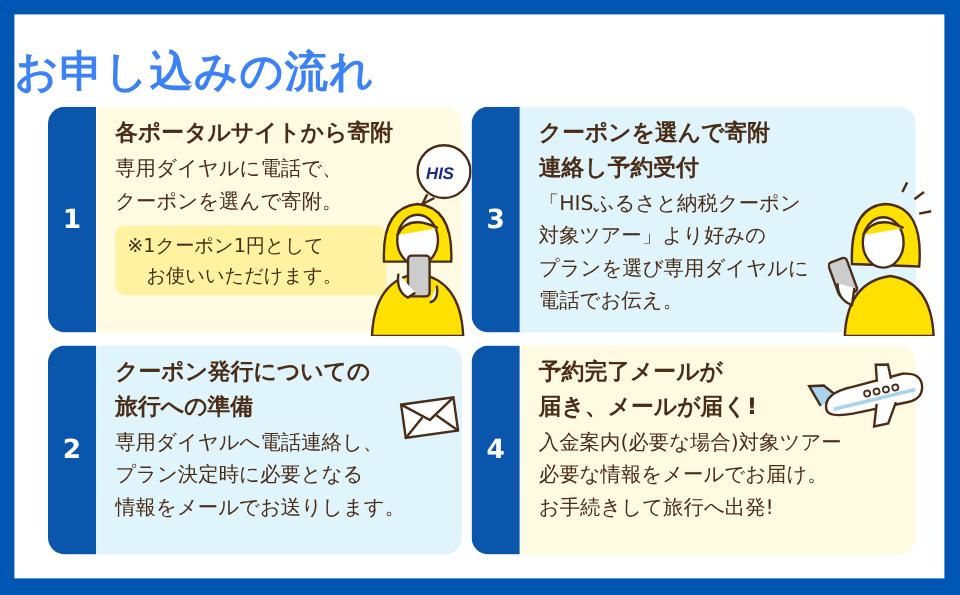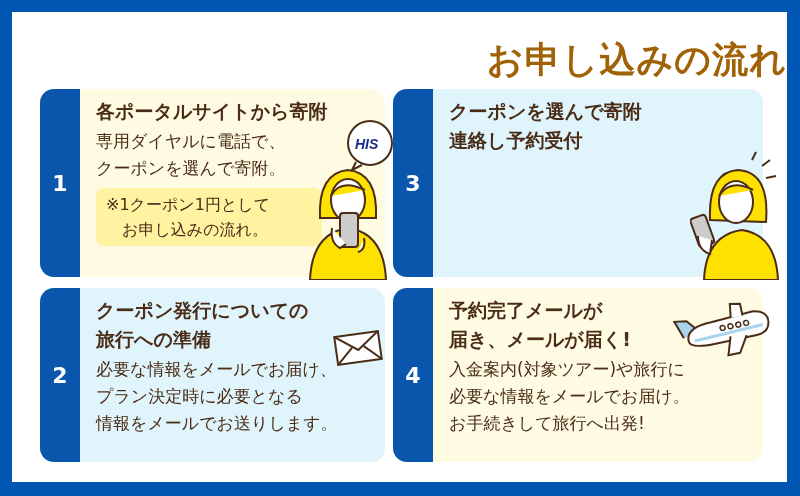--- a/index.html
+++ b/index.html
@@ -3,22 +3,22 @@
 <meta charset="utf-8">
 <style>
   * { box-sizing: border-box; margin: 0; padding: 0; }
   html, body { width: 800px; height: 496px; overflow: hidden; background: #0056b3; }
   body { font-family: "DejaVu Sans", "Liberation Sans", sans-serif; position: relative; }
   .frame {
     position: absolute; left: 12px; top: 12px; width: 775px; height: 470px;
     background: #ffffff;
   }
   .title {
-    position: absolute; left: 0; top: 24px; width: 100%; text-align: right;
-    font-size: 36px; font-weight: bold; color: #a16207; letter-spacing: 1px;
+    position: absolute; left: 0; top: 24px; width: 100%; text-align: left;
+    font-size: 36px; font-weight: bold; color: #3b82f6; letter-spacing: 1px;
   }
   .card {
     position: absolute; border-radius: 14px; overflow: hidden; display: flex;
   }
   .card .num {
     width: 40px; flex: 0 0 40px; background: #0a56ad; color: #fff;
     display: flex; align-items: center; justify-content: center;
     font-size: 22px; font-weight: bold;
   }
   .card .body { flex: 1; padding: 8px 14px 4px 16px; position: relative; }
@@ -43,76 +43,80 @@
   <div class="title">お申し込みの流れ</div>
 </div>
 
 <div class="card yellow" style="left:40px; top:89px; width:345px; height:188px;">
   <div class="num">1</div>
   <div class="body">
     <div class="heading">各ポータルサイトから寄附</div>
     <div class="text">専用ダイヤルに電話で、
 クーポンを選んで寄附。</div>
     <div class="note">※1クーポン1円として
-　お申し込みの流れ。</div>
+　お使いいただけます。</div>
   </div>
 </div>
 <svg class="illus" style="left:300px; top:118px;" width="95" height="162" viewBox="0 0 95 162">
   <circle cx="70" cy="25" r="22" fill="#fff" stroke="#4a2c17" stroke-width="2"></circle>
   <path d="M56 44 l-4 8 l10 -5" fill="#fff" stroke="#4a2c17" stroke-width="2"></path>
   <text x="55" y="31" font-family="Liberation Sans, sans-serif" font-style="italic" font-weight="bold" font-size="14" fill="#1a2a8a">HIS</text>
   <path d="M20 100 Q18 55 48 52 Q78 55 76 100 Z" fill="#ffe100" stroke="#4a2c17" stroke-width="2"></path>
   <ellipse cx="48" cy="82" rx="17" ry="21" fill="#fff" stroke="#4a2c17" stroke-width="2"></ellipse>
   <path d="M31 78 Q40 60 65 72" fill="#ffe100" stroke="#4a2c17" stroke-width="2"></path>
   <path d="M10 162 Q12 115 48 110 Q84 115 86 162 Z" fill="#ffe100" stroke="#4a2c17" stroke-width="2"></path>
   <rect x="40" y="95" width="18" height="34" rx="3" fill="#ccc" stroke="#4a2c17" stroke-width="2"></rect>
   <path d="M32 110 Q30 125 40 130 L46 126" fill="#fff" stroke="#4a2c17" stroke-width="2"></path>
   <path d="M64 120 Q66 132 58 134" fill="#fff" stroke="#4a2c17" stroke-width="2"></path>
 </svg>
 
 <div class="card blue" style="left:393px; top:89px; width:370px; height:188px;">
   <div class="num">3</div>
   <div class="body">
     <div class="heading">クーポンを選んで寄附
 連絡し予約受付</div>
+    <div class="text">「HISふるさと納税クーポン
+対象ツアー」より好みの
+プランを選び専用ダイヤルに
+電話でお伝え。</div>
   </div>
 </div>
 <svg class="illus" style="left:690px; top:150px;" width="95" height="130" viewBox="0 0 95 130">
   <path d="M62 10 l4 -8 M72 16 l8 -6 M76 28 l10 -2" stroke="#4a2c17" stroke-width="2"></path>
   <path d="M20 70 Q18 22 48 20 Q80 22 76 72 Z" fill="#ffe100" stroke="#4a2c17" stroke-width="2"></path>
   <ellipse cx="46" cy="52" rx="17" ry="21" fill="#fff" stroke="#4a2c17" stroke-width="2"></ellipse>
   <path d="M29 46 Q40 28 63 40" fill="#ffe100" stroke="#4a2c17" stroke-width="2"></path>
   <path d="M14 130 Q16 85 52 80 Q86 85 88 130 Z" fill="#ffe100" stroke="#4a2c17" stroke-width="2"></path>
   <rect x="4" y="66" width="16" height="30" rx="3" fill="#ccc" stroke="#4a2c17" stroke-width="2" transform="rotate(-20 12 80)"></rect>
   <path d="M8 86 Q8 100 20 104 L22 90" fill="#fff" stroke="#4a2c17" stroke-width="2"></path>
 </svg>
 
 <div class="card blue" style="left:40px; top:288px; width:345px; height:174px;">
   <div class="num">2</div>
   <div class="body">
     <div class="heading">クーポン発行についての
 旅行への準備</div>
-    <div class="text">必要な情報をメールでお届け、
+    <div class="text">専用ダイヤルへ電話連絡し、
 プラン決定時に必要となる
 情報をメールでお送りします。</div>
   </div>
 </div>
 <svg class="illus" style="left:333px; top:328px;" width="50" height="40" viewBox="0 0 50 40">
   <g transform="rotate(-8 25 20)">
     <rect x="3" y="6" width="44" height="28" fill="#fff" stroke="#4a2c17" stroke-width="2"></rect>
     <path d="M3 6 L25 22 L47 6 M3 34 L19 19 M47 34 L31 19" fill="none" stroke="#4a2c17" stroke-width="2"></path>
   </g>
 </svg>
 
 <div class="card yellow" style="left:393px; top:288px; width:370px; height:174px;">
   <div class="num">4</div>
   <div class="body">
     <div class="heading">予約完了メールが
 届き、メールが届く!</div>
-    <div class="text">入金案内(対象ツアー)や旅行に
+    <div class="text">入金案内(必要な場合)対象ツアー
 必要な情報をメールでお届け。
 お手続きして旅行へ出発!</div>
   </div>
 </div>
 <svg class="illus" style="left:672px; top:290px;" width="100" height="70" viewBox="0 0 100 70">
   <g transform="rotate(-12 50 35)">
     <path d="M10 40 L4 22 L16 24 L26 36" fill="#a8d4f0" stroke="#4a2c17" stroke-width="2"></path>
     <path d="M14 44 Q14 30 40 30 L82 28 Q98 30 96 42 Q94 52 82 52 L40 52 Q14 52 14 44 Z" fill="#fff" stroke="#4a2c17" stroke-width="2"></path>
     <path d="M20 45 L90 43" stroke="#a8d4f0" stroke-width="3"></path>
     <circle cx="50" cy="38" r="2.5" fill="#fff" stroke="#4a2c17" stroke-width="1.5"></circle>

